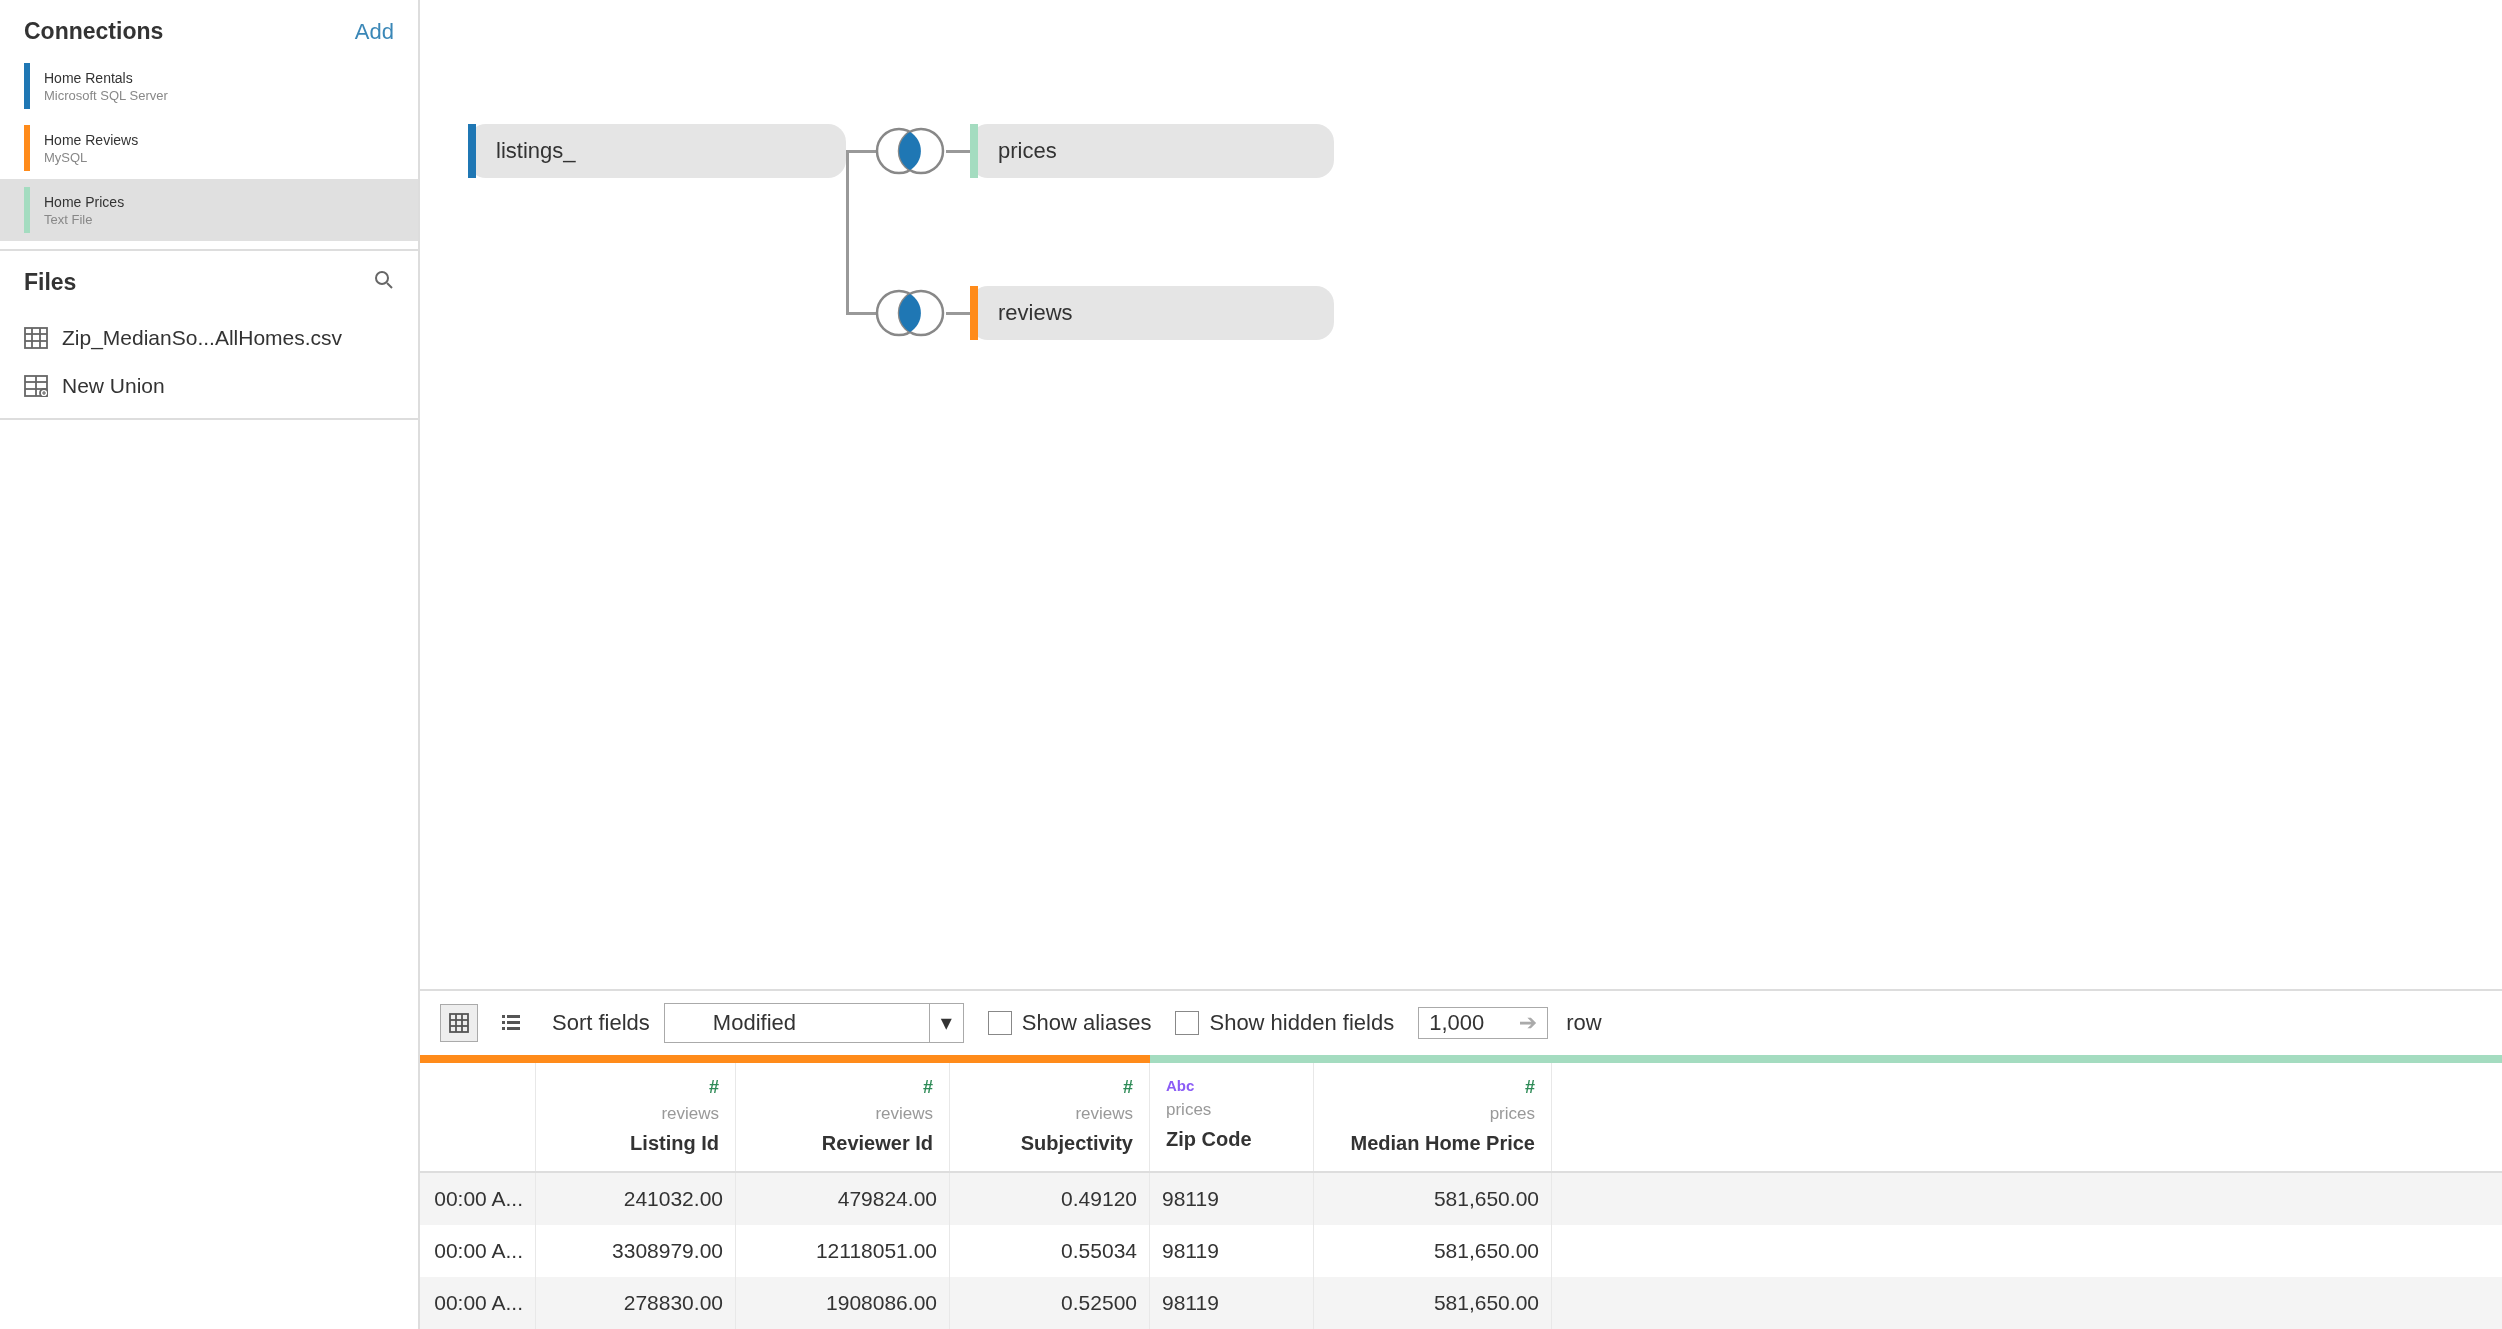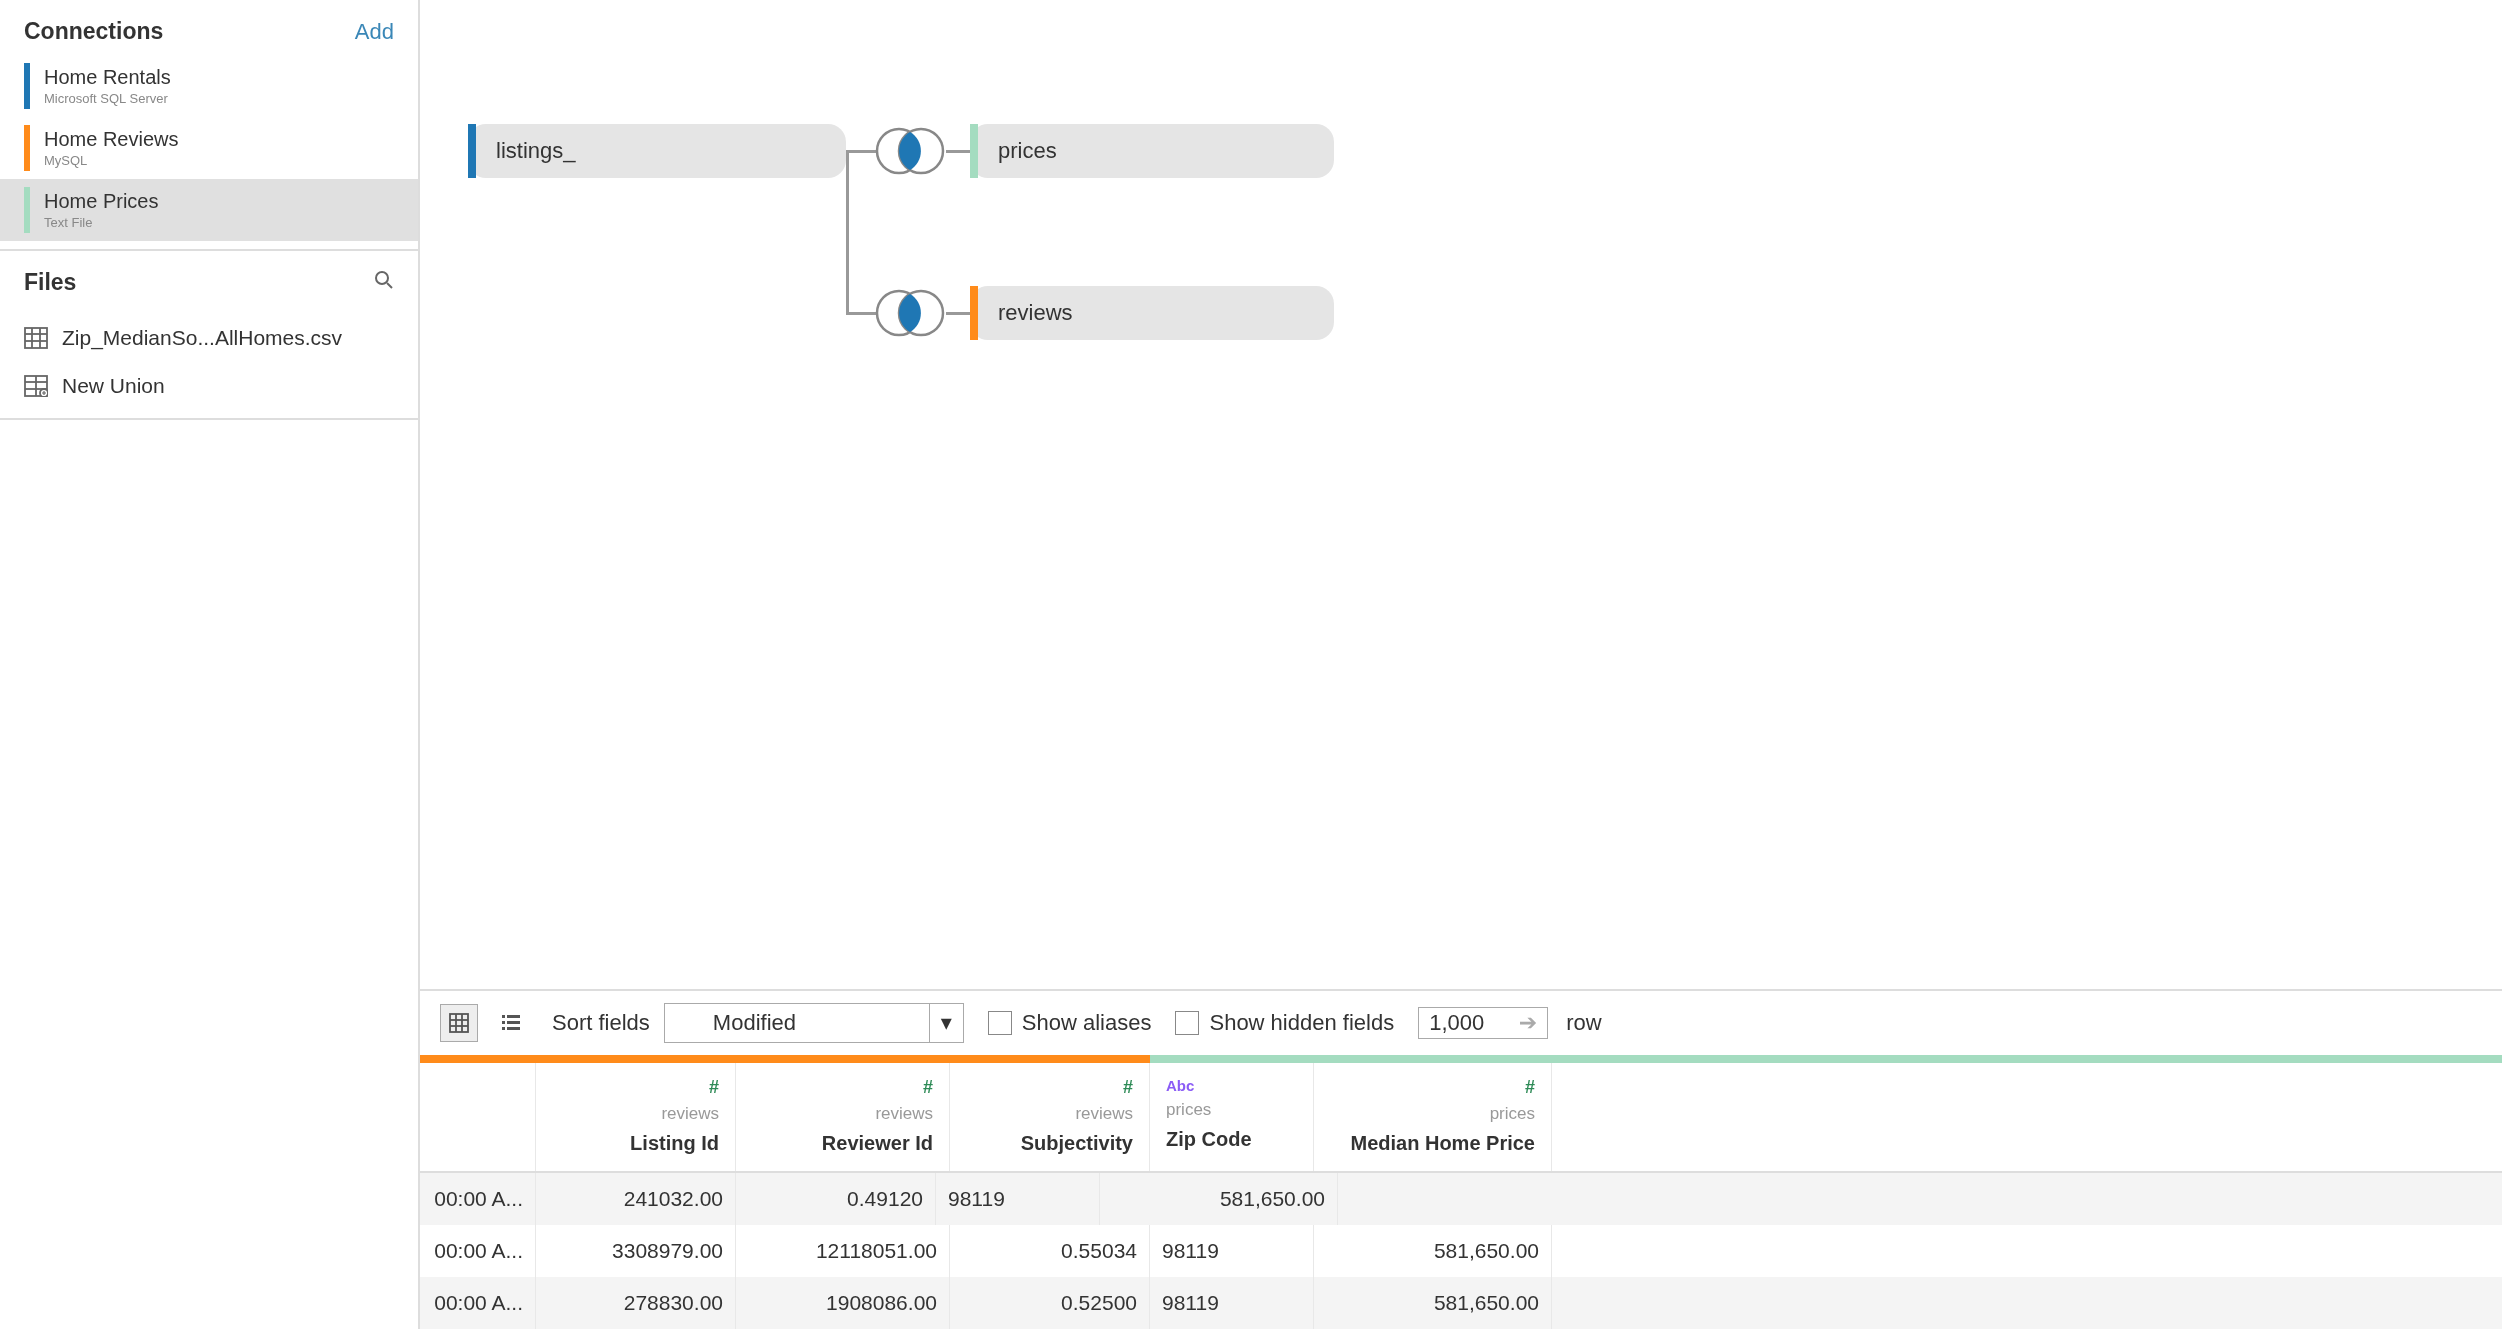--- a/index.html
+++ b/index.html
@@ -33,21 +33,21 @@
   align-items: center;
   padding: 8px 0 8px 24px;
   cursor: pointer;
 }
 .conn-item.selected { background: #e0e0e0; }
 .conn-bar { width: 6px; height: 46px; margin-right: 14px; }
 .conn-bar.blue { background: #1f77b4; }
 .conn-bar.orange { background: #ff8b1a; }
 .conn-bar.green { background: #a4dcc0; }
 .conn-text { display: flex; flex-direction: column; }
-.conn-name { font-size: 20px; color: #333; }
+.conn-name { font-size: 14px; color: #333; }
 .conn-sub { font-size: 13px; color: #888; margin-top: 2px; }
 .search-icon { color: #888; cursor: pointer; }
 .files-list { padding: 8px 0; }
 .file-item {
   display: flex; align-items: center; gap: 14px;
   padding: 12px 24px; cursor: pointer; font-size: 21px;
 }
 .file-icon { width: 24px; height: 22px; }
 
 .main { flex: 1; display: flex; flex-direction: column; }
@@ -307,20 +307,21 @@
           <div class="col head-col price">
             <div class="type-ico green">#</div>
     <div class="src-name">prices</div>
     <div class="fld-name">Median Home Price</div>
           </div>
         </div>
       <div id="grid-body">
           <div class="grid-row alt">
     <div class="col time">00:00 A...</div>
     <div class="col num">241032.00</div>
+    <div class="col num wide">479824.00</div>
     <div class="col num">0.49120</div>
     <div class="col zip">98119</div>
     <div class="col price">581,650.00</div>
           </div>
           <div class="grid-row">
     <div class="col time">00:00 A...</div>
     <div class="col num">3308979.00</div>
     <div class="col num wide">12118051.00</div>
     <div class="col num">0.55034</div>
     <div class="col zip">98119</div>

